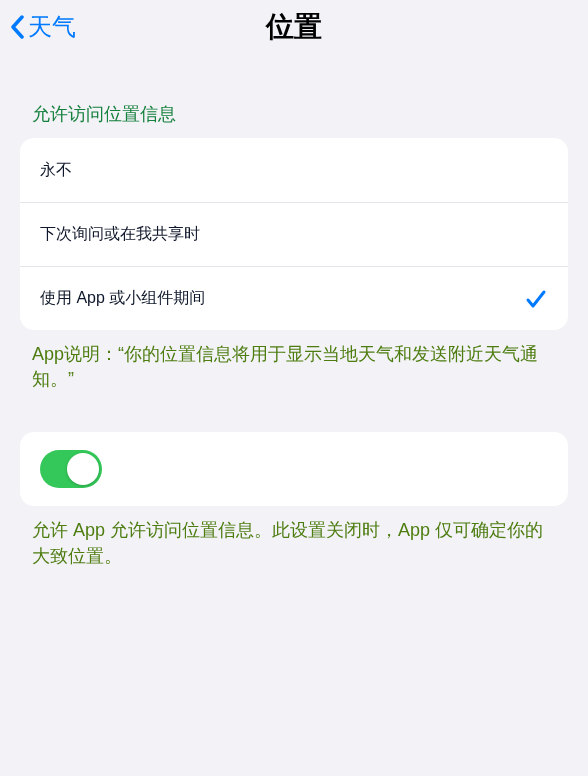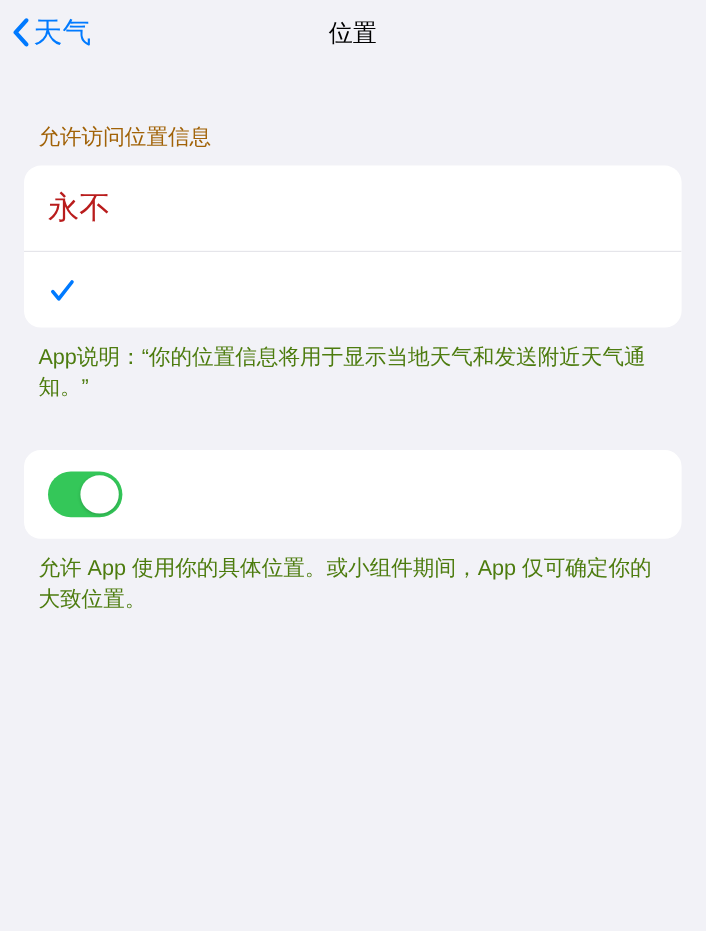--- a/index.html
+++ b/index.html
@@ -36,49 +36,49 @@
       align-items: center;
       justify-content: center;
     }
     .back-label {
       margin-left: 2px;
     }
     .nav-title {
       position: absolute;
       left: 50%;
       transform: translateX(-50%);
-      font-size: 20px;
-      font-weight: 400;
+      font-size: 28px;
+      font-weight: 700;
       color: #000;
     }
     .section-header {
       font-size: 18px;
-      color: #a16207;
+      color: #15803d;
       padding: 48px 32px 12px 32px;
     }
     .list-group {
       background: #fff;
       border-radius: 14px;
       margin: 0 20px;
       overflow: hidden;
     }
     .list-item {
       display: flex;
       align-items: center;
       justify-content: space-between;
       padding: 18px 20px;
       min-height: 64px;
       cursor: pointer;
     }
     .list-item + .list-item {
       border-top: 1px solid #e5e5ea;
     }
     .list-item-label {
-      font-size: 26px;
-      color: #b91c1c;
+      font-size: 16px;
+      color: #0f172a;
     }
     .checkmark {
       color: #007aff;
       width: 24px;
       height: 24px;
       display: flex;
       align-items: center;
       justify-content: center;
     }
     .section-footer {
@@ -124,33 +124,37 @@
   <div class="nav-title">位置</div>
 </div>
 
 <div class="section-header">允许访问位置信息</div>
 
 <div class="list-group">
   <div class="list-item">
     <span class="list-item-label">永不</span>
   </div>
   <div class="list-item">
+    <span class="list-item-label">下次询问或在我共享时</span>
+  </div>
+  <div class="list-item">
+    <span class="list-item-label">使用 App 或小组件期间</span>
     <span class="checkmark">
       <svg width="22" height="22" viewBox="0 0 22 22" fill="none">
         <path d="M3 12 L8 18 L19 4" stroke="#007aff" stroke-width="3" stroke-linecap="round" stroke-linejoin="round"></path>
       </svg>
     </span>
   </div>
 </div>
 
 <div class="section-footer">App说明：“你的位置信息将用于显示当地天气和发送附近天气通知。”</div>
 
 <div class="spacer"></div>
 
 <div class="list-group">
   <div class="list-item">
     <div class="switch">
       <div class="switch-knob"></div>
     </div>
   </div>
 </div>
 
-<div class="section-footer">允许 App 使用你的具体位置。或小组件期间，App 仅可确定你的大致位置。</div>
+<div class="section-footer">允许 App 允许访问位置信息。此设置关闭时，App 仅可确定你的大致位置。</div>
 
 </body></html>

